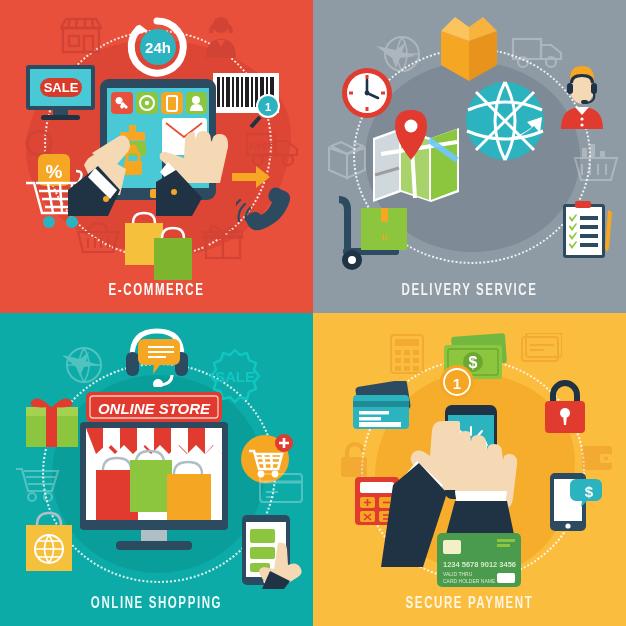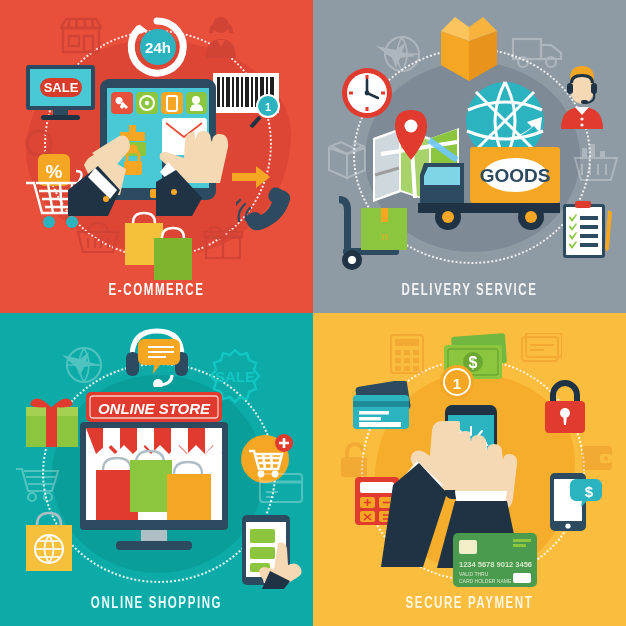--- a/index.html
+++ b/index.html
@@ -124,20 +124,31 @@
           <path d="M4 18 L12 18 L20 48 L56 48 L64 18 L14 18"></path>
           <path d="M17 26 H62 M20 34 H60 M23 42 H58"></path>
           <path d="M26 19 L31 48 M38 19 L40 48 M50 19 L49 48"></path>
           <path d="M56 18 Q64 6 54 6"></path>
         </g>
         <circle cx="27" cy="57" r="6" fill="#2bb3c0"></circle>
         <circle cx="50" cy="57" r="6" fill="#2bb3c0"></circle>
       </svg>
     </div>
 
+    <div class="icon-abs" style="left:245px;top:127px;">
+      <svg width="56" height="42" viewBox="0 0 56 42">
+        <g fill="none" stroke="#d14334" stroke-width="2.2">
+          <rect x="2" y="7" width="28" height="21"></rect>
+          <path d="M30 14 H42 L52 22 V28 H30 Z"></path>
+          <circle cx="13" cy="33" r="5"></circle>
+            <circle cx="43" cy="33" r="5"></circle>
+        </g>
+        <text x="16" y="22" font-family="Liberation Sans, sans-serif" font-size="9" font-style="italic" font-weight="700" fill="#d14334" text-anchor="middle">FAST</text>
+      </svg>
+    </div>
 
     <div class="icon-abs" style="left:232px;top:166px;">
       <svg width="38" height="22" viewBox="0 0 38 22">
         <path d="M0 7 H24 V0 L38 11 L24 22 V15 H0 Z" fill="#f5a623"></path>
       </svg>
     </div>
 
     <div class="icon-abs" style="left:236px;top:182px;">
       <svg width="54" height="52" viewBox="0 0 54 52">
         <g fill="#2c4a60">
@@ -370,34 +381,20 @@
         <path d="M6 4 q12 0 12 14 v40 h-7 v-40 q0 -7 -5 -7 z" fill="#2c4a60"></path>
         <rect x="10" y="56" width="56" height="7" rx="3" fill="#2c4a60"></rect>
         <rect x="28" y="16" width="46" height="42" fill="#8cc63e"></rect>
         <rect x="48" y="16" width="7" height="14" fill="#f5a623"></rect>
         <text x="52" y="48" font-family="Liberation Sans, sans-serif" font-size="9" font-weight="700" fill="#f5a623" text-anchor="middle">!!</text>
         <circle cx="19" cy="68" r="10" fill="#1f3344"></circle>
           <circle cx="19" cy="68" r="4" fill="#ffffff"></circle>
       </svg>
     </div>
 
-    <div class="icon-abs" style="left:105px;top:145px;">
-      <svg width="145" height="90" viewBox="0 0 145 90">
-        <rect x="52" y="2" width="90" height="56" rx="3" fill="#f5a623"></rect>
-        <ellipse cx="97" cy="30" rx="32" ry="17" fill="#ffffff"></ellipse>
-        <text x="97" y="37" font-family="Liberation Sans, sans-serif" font-size="19" font-weight="700" fill="#2c4a60" text-anchor="middle">GOODS</text>
-        <path d="M6 18 H46 V58 H2 V30 Z" fill="#2c4a60"></path>
-        <path d="M10 22 H42 V40 H6 V31 Z" fill="#7fd4e8"></path>
-        <rect x="0" y="58" width="142" height="10" fill="#1f3344"></rect>
-        <circle cx="30" cy="72" r="13" fill="#1f3344"></circle>
-          <circle cx="30" cy="72" r="6" fill="#f5a623"></circle>
-        <circle cx="113" cy="72" r="13" fill="#1f3344"></circle>
-          <circle cx="113" cy="72" r="6" fill="#f5a623"></circle>
-      </svg>
-    </div>
 
     <div class="icon-abs" style="left:248px;top:200px;">
       <svg width="52" height="60" viewBox="0 0 52 60">
         <rect x="2" y="4" width="42" height="54" rx="3" fill="#2c4a60"></rect>
         <rect x="5" y="7" width="36" height="48" fill="#ffffff"></rect>
         <rect x="14" y="1" width="16" height="7" rx="2" fill="#e03b2e"></rect>
         <g fill="#8cc63e">
           <path d="M9 16 l2 3 l4 -5 l1 1 l-5 7 l-3 -4 z"></path>
           <path d="M9 25 l2 3 l4 -5 l1 1 l-5 7 l-3 -4 z"></path>
           <path d="M9 34 l2 3 l4 -5 l1 1 l-5 7 l-3 -4 z"></path>
@@ -691,21 +688,21 @@
         </g>
 
         <g transform="translate(68,0)">
           <path d="M16 18 q-6 0 -7 7 l-2 18 q-4 1 -4 6 l4 36 q1 12 14 12 h30 q12 0 13 -12 l4 -34 q1 -9 -7 -10 q-6 -1 -7 6 l-1 -8 q0 -8 -8 -8 q-7 0 -7 7 l-1 -8 q0 -8 -8 -8 q-7 0 -7 7 l-1 -9 q0 -2 -5 -2 z" fill="#f5d9b5"></path>
           <path d="M6 78 l52 0 l-2 14 l-48 0 z" fill="#ffffff"></path>
           <path d="M6 88 h52 l14 67 H-12 Z" fill="#1f3344"></path>
         </g>
       </svg>
     </div>
 
-    <div class="icon-abs" style="left:138px;top:218px;text-decoration:underline;">
+    <div class="icon-abs" style="left:122px;top:218px;text-decoration:underline;">
       <svg width="88" height="60" viewBox="0 0 88 60">
         <rect x="2" y="2" width="84" height="54" rx="5" fill="#4a9b4e"></rect>
         <rect x="8" y="9" width="18" height="14" rx="2" fill="#f2efc9"></rect>
         <g fill="#8cc63e">
           <rect x="62" y="8" width="18" height="3"></rect>
           <rect x="62" y="13" width="13" height="3"></rect>
         </g>
         <text x="8" y="36" font-family="Liberation Sans, sans-serif" font-size="7.5" font-weight="700" fill="#d7e8c8">1234 5678 9012 3456</text>
         <text x="8" y="45" font-family="Liberation Sans, sans-serif" font-size="5" fill="#d7e8c8">VALID THRU</text>
         <text x="8" y="52" font-family="Liberation Sans, sans-serif" font-size="5" fill="#d7e8c8">CARD HOLDER NAME</text>

